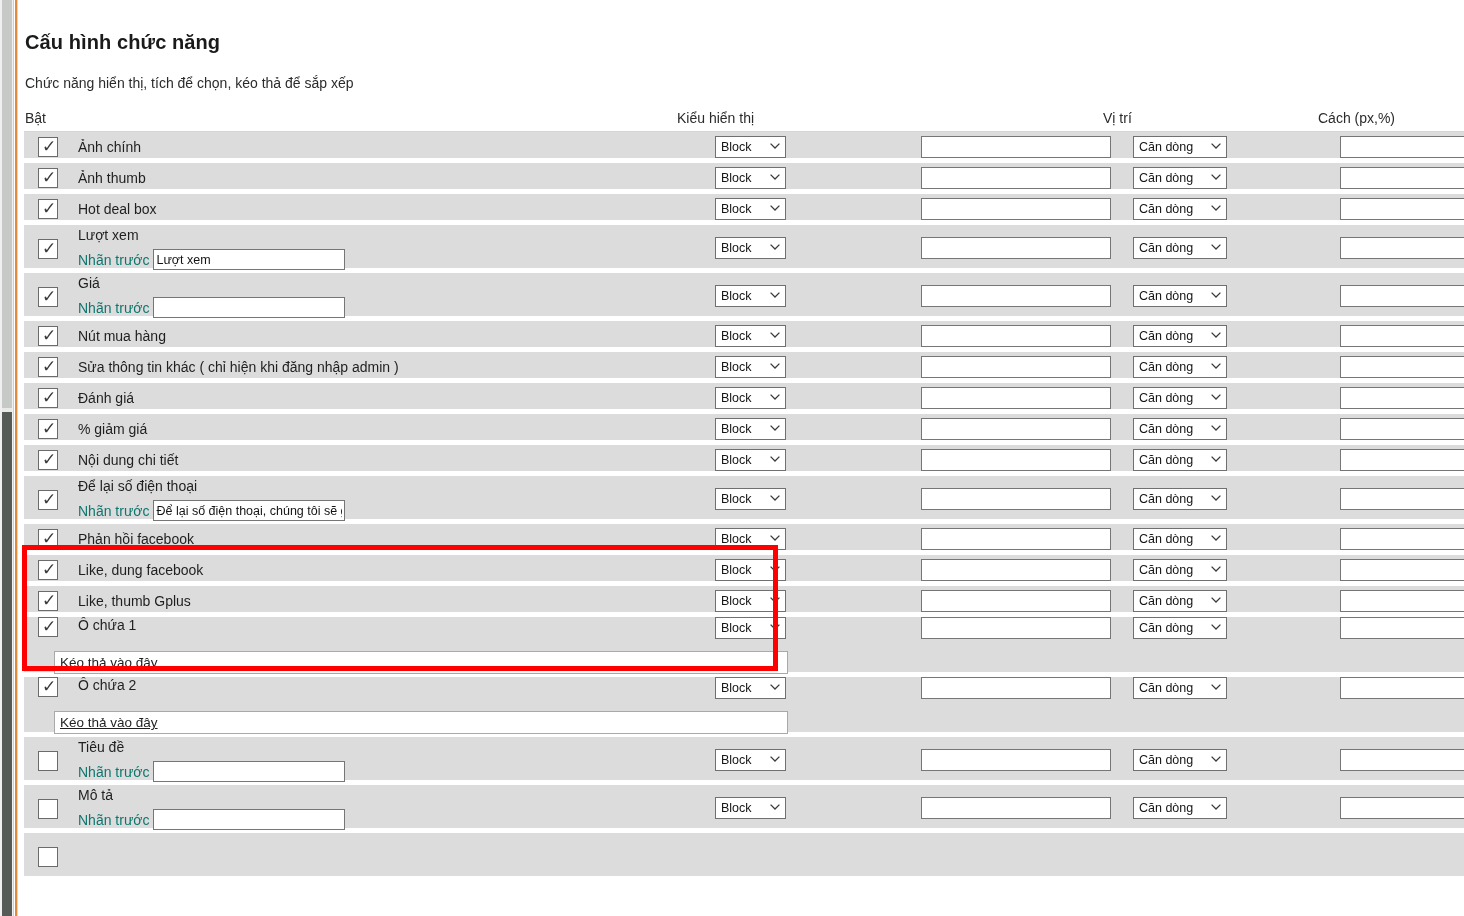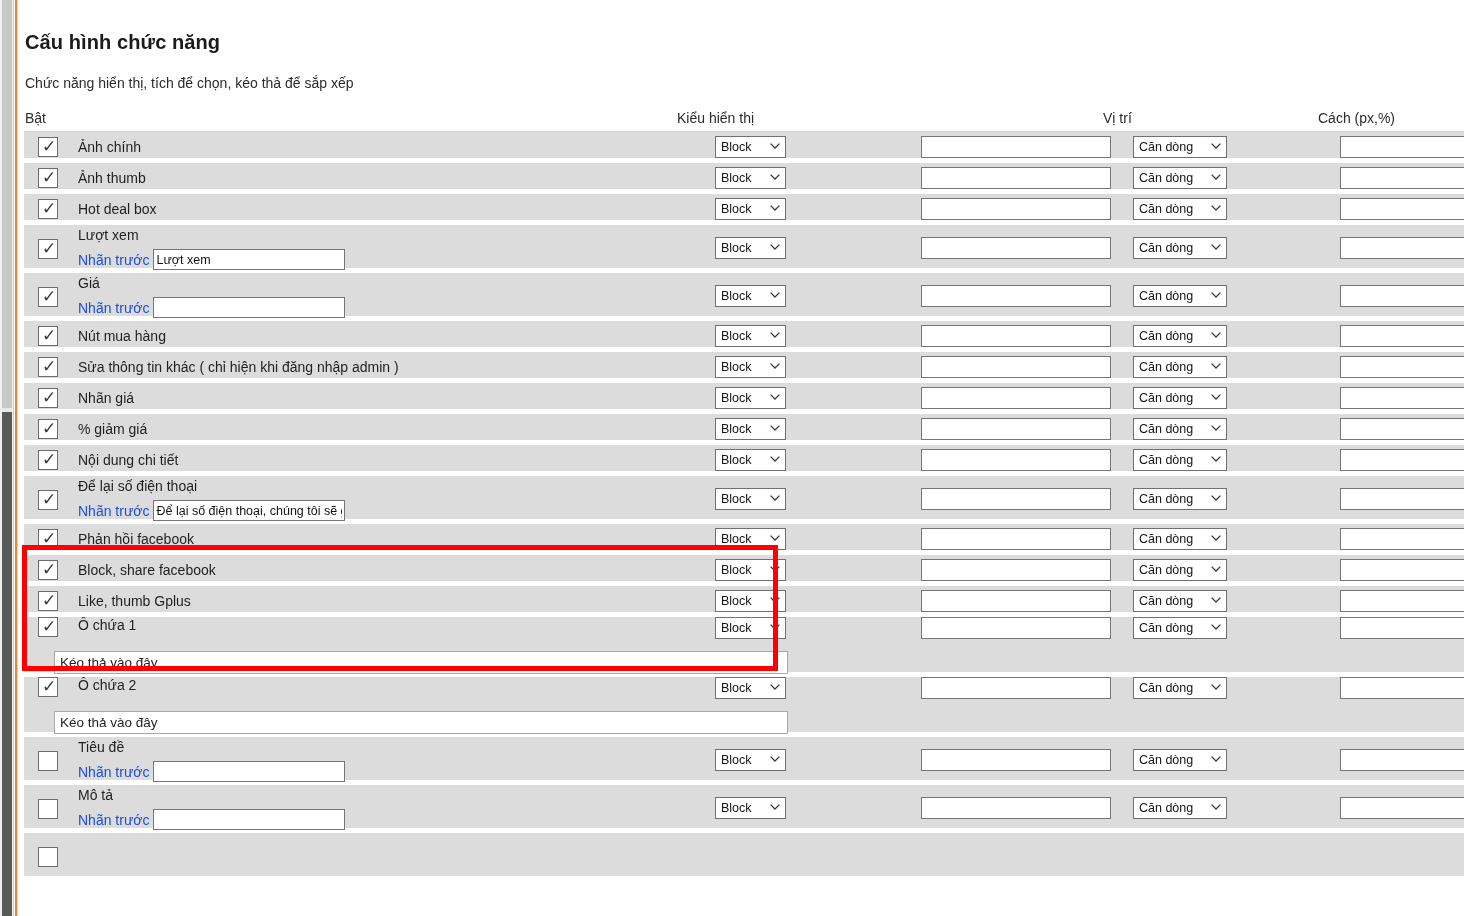--- a/index.html
+++ b/index.html
@@ -146,21 +146,21 @@
   .row.h2 .row-label { top: 2px; }
 
   .prefix-wrap {
     position: absolute;
     left: 54px; top: 24px;
     display: flex;
     align-items: center;
   }
   .prefix-label {
     font-size: 14px;
-    color: #1d4ed8;
+    color: #0f766e;
     white-space: nowrap;
     margin-right: 4px;
   }
   .prefix-input {
     width: 192px; height: 21px;
     border: 1px solid #767676;
     background: #ffffff;
     font-family: "Liberation Sans", "DejaVu Sans", sans-serif;
     font-size: 12.5px;
     color: #141414;
@@ -219,21 +219,21 @@
     width: 1406px; height: 23px;
     background: #ffffff;
     border: 1px solid #a9a9a9;
     font-size: 13.5px;
     color: #1f1f1f;
     line-height: 21px;
     padding-left: 5px;
     white-space: nowrap;
     overflow: hidden;
   }
-  .dropzone.narrow { width: 734px; }
+  .dropzone.narrow { width: 734px; text-decoration: underline; }
 
   
   #red-box {
     position: absolute;
     left: 4px;
     top: 545px;
     width: 756px;
     height: 126px;
     border: 5px solid #fe0000;
     pointer-events: none;
@@ -436,21 +436,21 @@
               <path d="M0.6 0.6 L5 5 L9.4 0.6" fill="none" stroke="#3a3a3a" stroke-width="1.3"></path>
             </svg>
           </span>
         </div>
         <input class="txtin in-cach" type="text" value="" style="">
       </div>
       <div class="row h1">
         <span class="cb">
           <span class="tick">✓</span>
         </span>
-        <span class="row-label">Nhãn giá</span>
+        <span class="row-label">Đánh giá</span>
         <div class="sel sel-kieu">
           <span class="txt">Block</span>
           <span class="chev">
             <svg viewBox="0 0 10 6" width="10" height="6">
               <path d="M0.6 0.6 L5 5 L9.4 0.6" fill="none" stroke="#3a3a3a" stroke-width="1.3"></path>
             </svg>
           </span>
         </div>
         <input class="txtin in-rong" type="text" value="" style="">
         <div class="sel sel-vitri">
@@ -560,21 +560,21 @@
               <path d="M0.6 0.6 L5 5 L9.4 0.6" fill="none" stroke="#3a3a3a" stroke-width="1.3"></path>
             </svg>
           </span>
         </div>
         <input class="txtin in-cach" type="text" value="" style="">
       </div>
       <div class="row h1">
         <span class="cb">
           <span class="tick">✓</span>
         </span>
-        <span class="row-label">Block, share facebook</span>
+        <span class="row-label">Like, dung facebook</span>
         <div class="sel sel-kieu">
           <span class="txt">Block</span>
           <span class="chev">
             <svg viewBox="0 0 10 6" width="10" height="6">
               <path d="M0.6 0.6 L5 5 L9.4 0.6" fill="none" stroke="#3a3a3a" stroke-width="1.3"></path>
             </svg>
           </span>
         </div>
         <input class="txtin in-rong" type="text" value="" style="">
         <div class="sel sel-vitri">

